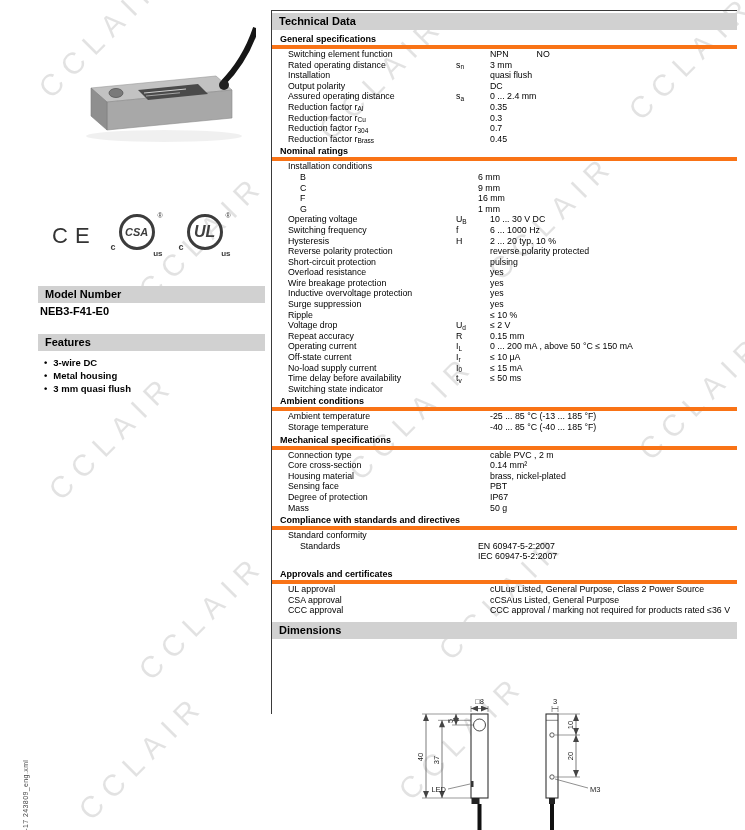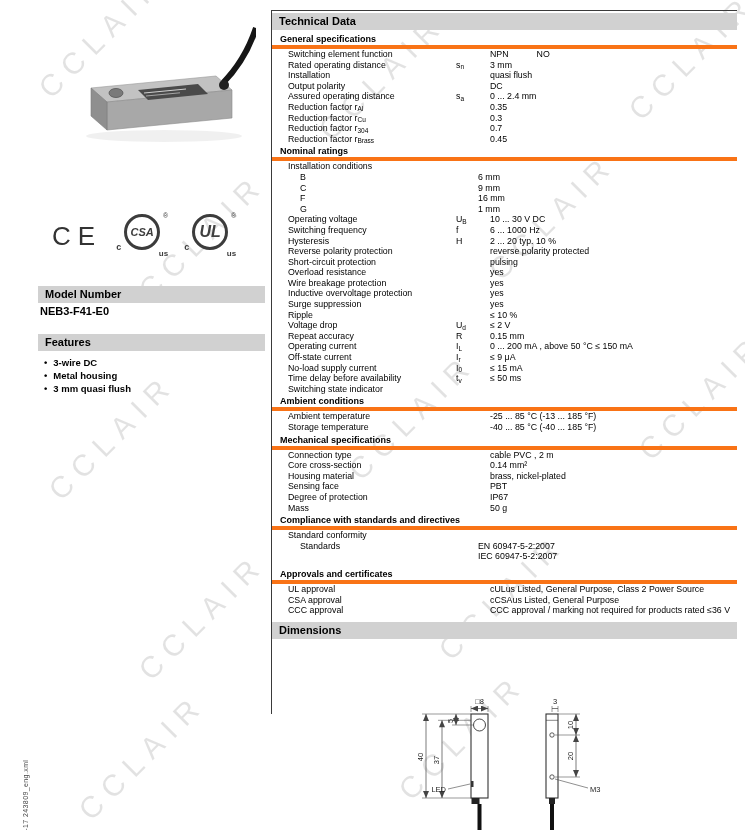--- a/index.html
+++ b/index.html
@@ -17,21 +17,21 @@
   
   .gray-bar {
     background:#d1d1d1; font-weight:bold; font-size:11px;
     height:17px; line-height:17px; padding-left:7px; z-index:2;
   }
   .abs { position:absolute; z-index:2; }
 
   
   .photo-wrap { left:36px; top:18px; width:220px; height:140px; }
   .marks { left:52px; top:210px; width:210px; height:52px; display:flex; align-items:center; gap:16px; }
-  .ce-mark { font-size:26px; letter-spacing:7px; color:#333; line-height:30px; }
+  .ce-mark { font-size:22px; letter-spacing:7px; color:#333; line-height:30px; }
   .csa-mark, .ul-mark { position:relative; width:52px; height:48px; }
   .mk-circle {
     position:absolute; left:6px; top:2px; width:36px; height:36px;
     border:3px solid #3c3c3c; border-radius:50%;
     display:flex; align-items:center; justify-content:center;
   }
   .csa-text { font-weight:bold; font-style:italic; font-size:11px; color:#3c3c3c; }
   .ul-text  { font-weight:bold; font-style:italic; font-size:16px; color:#404040; }
   .mk-c  { position:absolute; left:-2px; bottom:8px; font-size:9px; font-weight:bold; color:#3c3c3c; }
   .mk-us { position:absolute; right:2px; bottom:2px; font-size:8px; font-weight:bold; color:#3c3c3c; }
@@ -274,21 +274,21 @@
           <div class="tval"><span>0.15 mm</span></div>
         </div>
         <div class="trow">
           <div class="tlabel">Operating current</div>
           <div class="tsym">I<sub>L</sub></div>
           <div class="tval"><span>0 ... 200 mA , above 50 °C ≤ 150 mA</span></div>
         </div>
         <div class="trow">
           <div class="tlabel">Off-state current</div>
           <div class="tsym">I<sub>r</sub></div>
-          <div class="tval"><span>≤ 9 μA</span></div>
+          <div class="tval"><span>≤ 10 μA</span></div>
         </div>
         <div class="trow">
           <div class="tlabel">No-load supply current</div>
           <div class="tsym">I<sub>0</sub></div>
           <div class="tval"><span>≤ 15 mA</span></div>
         </div>
         <div class="trow">
           <div class="tlabel">Time delay before availability</div>
           <div class="tsym">t<sub>v</sub></div>
           <div class="tval"><span>≤ 50 ms</span></div>

